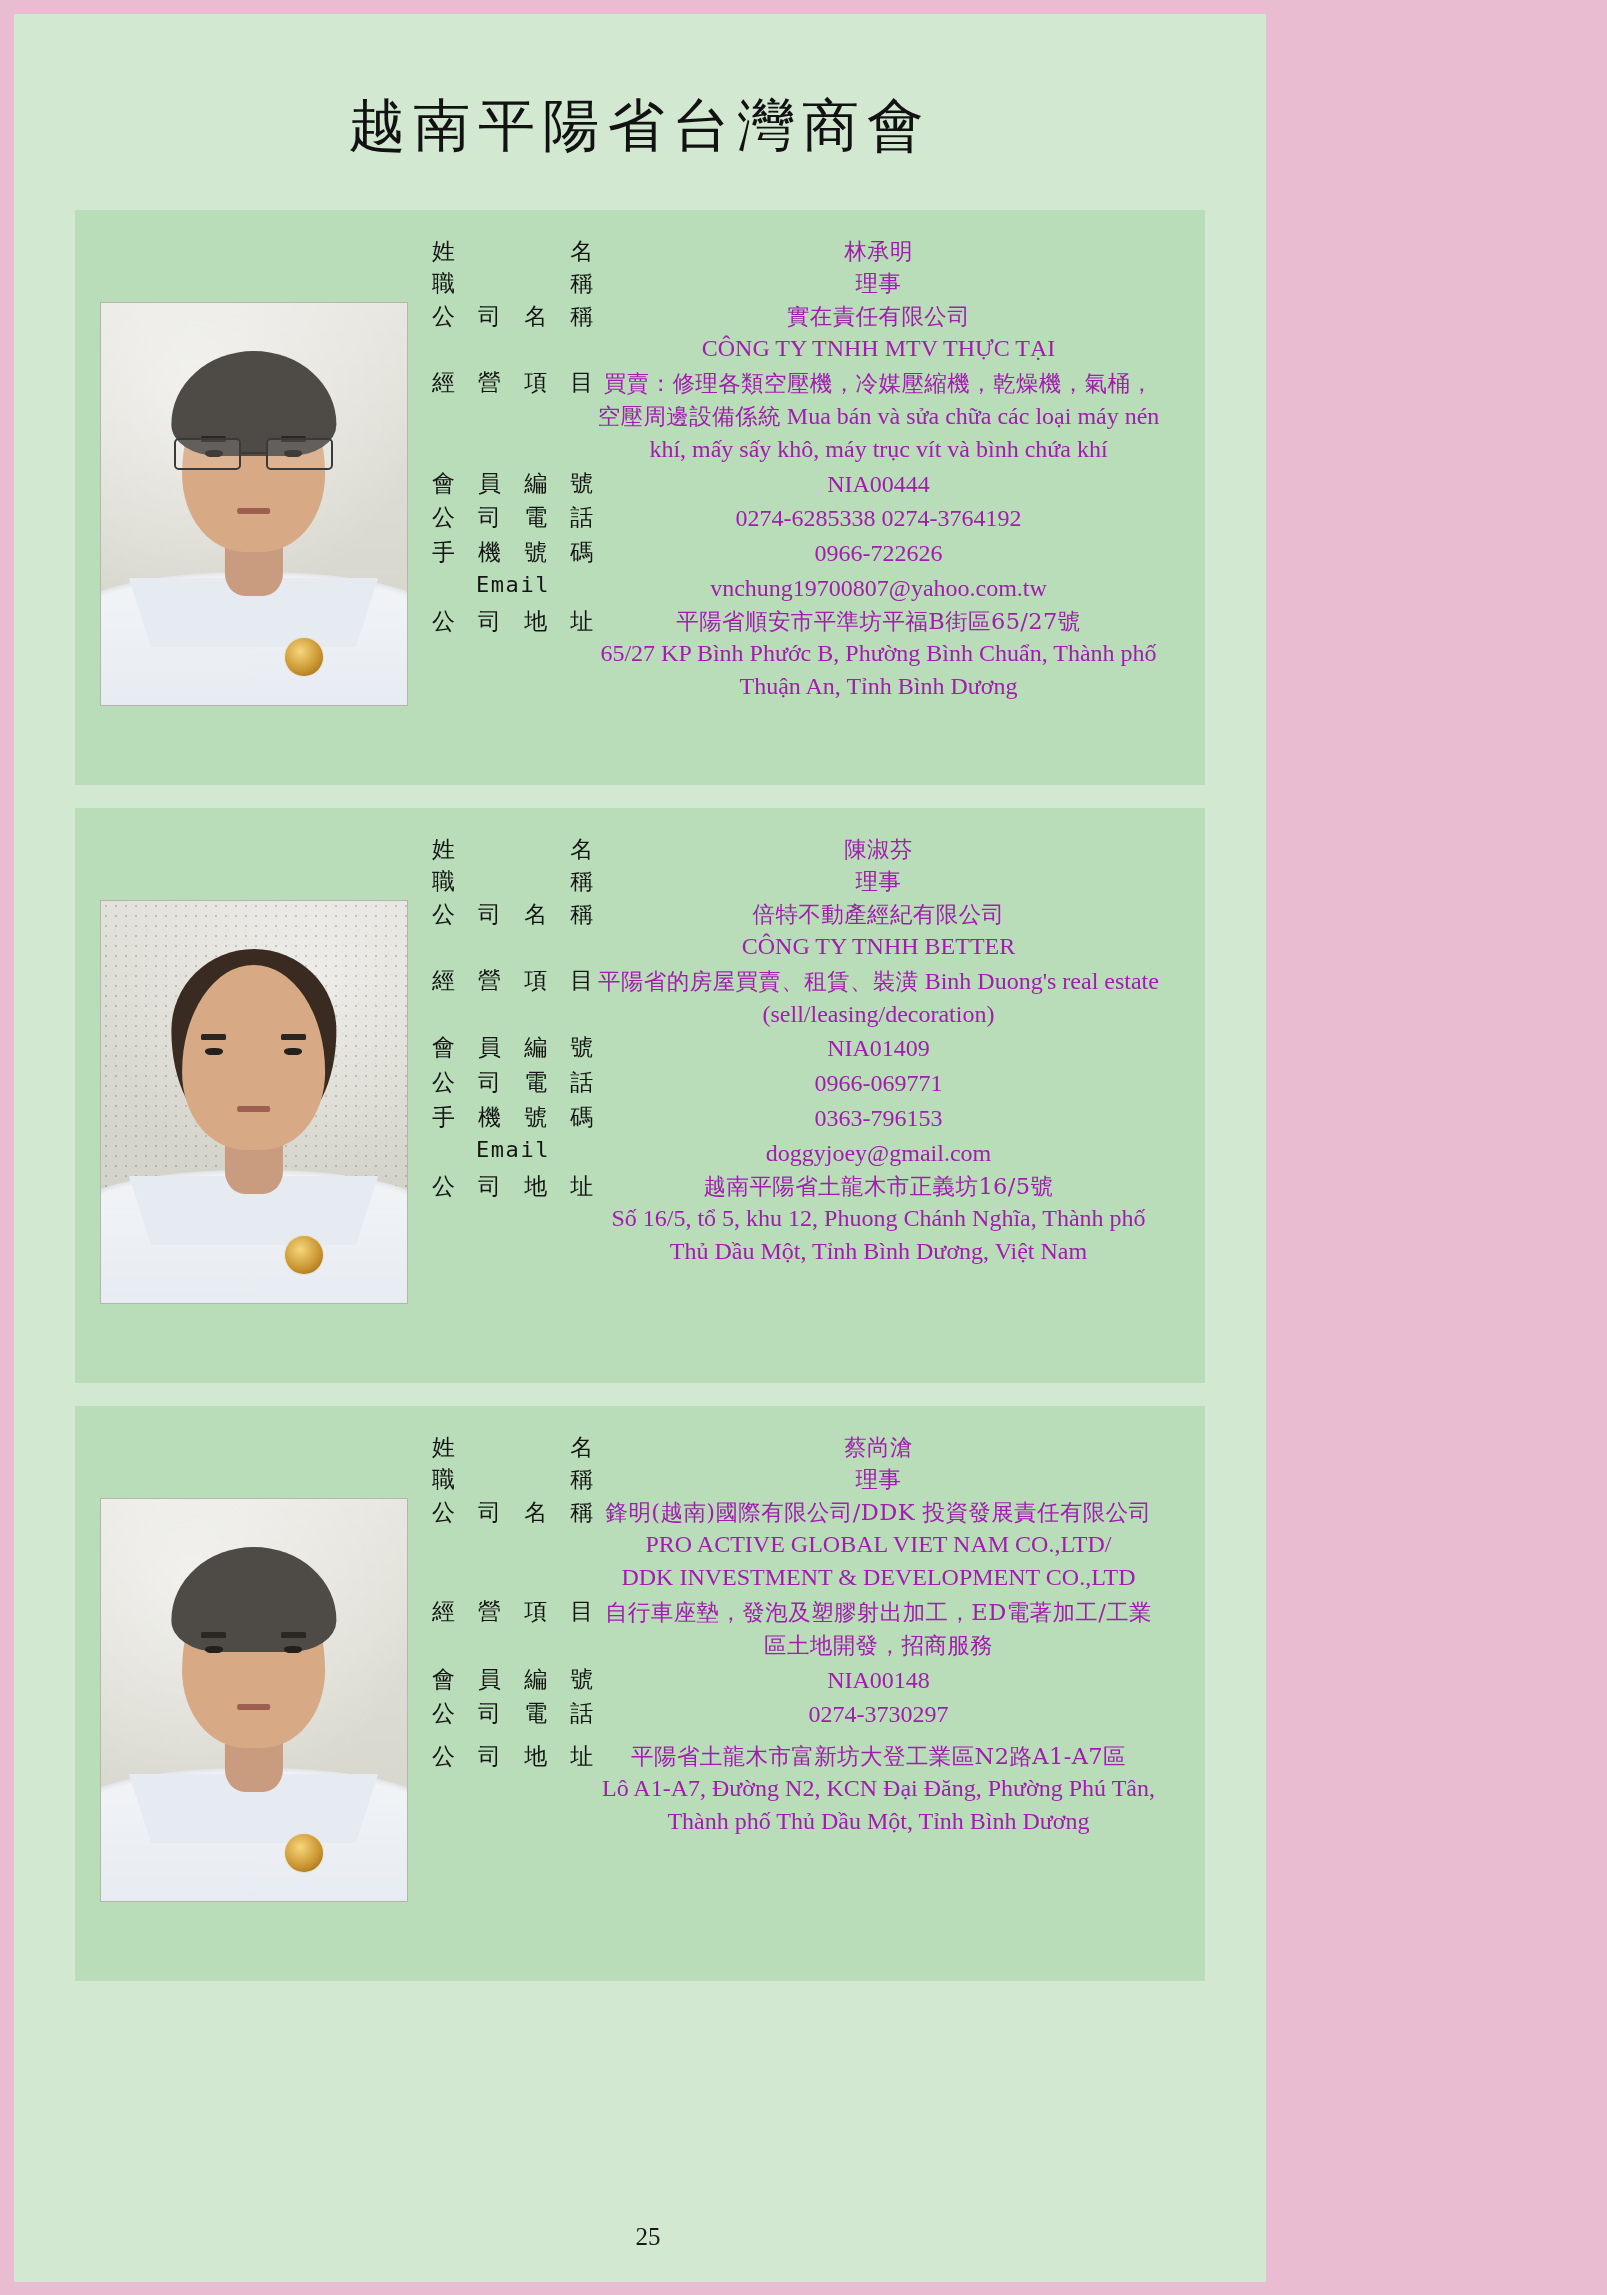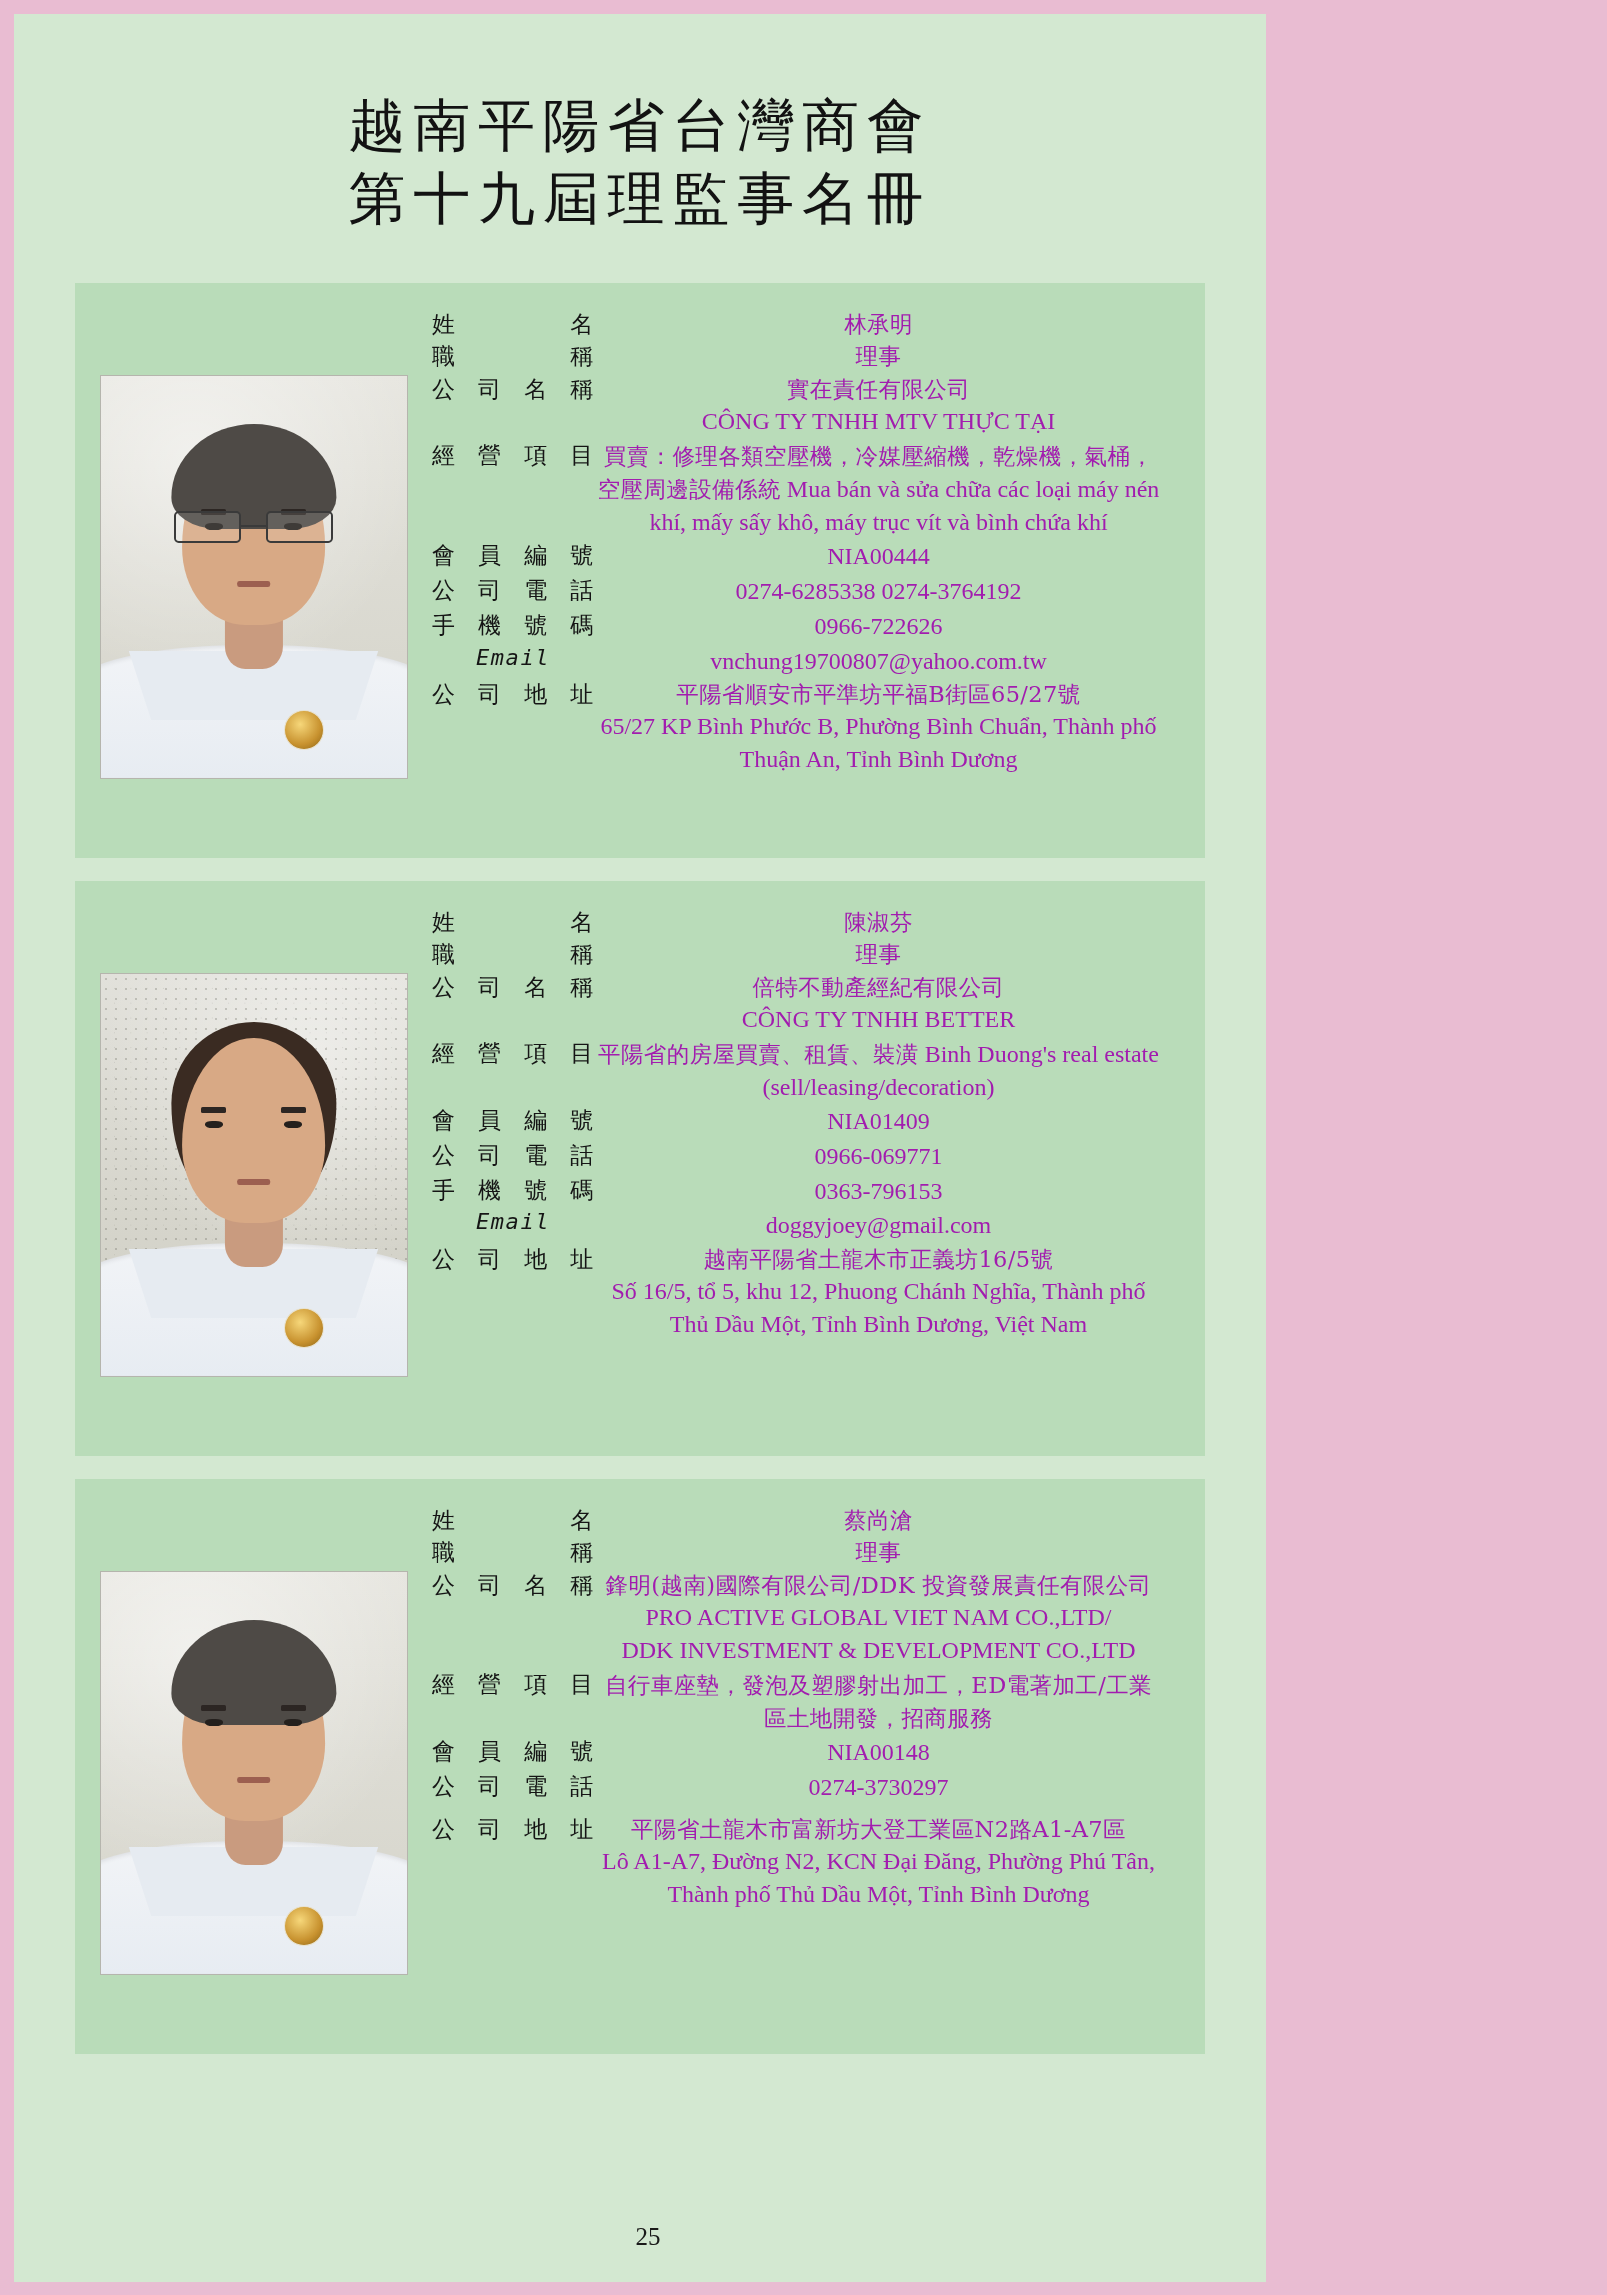--- a/index.html
+++ b/index.html
@@ -202,21 +202,20 @@
     padding-right: 23px;
     white-space: nowrap;
     letter-spacing: 0.8px;
   }
   td.lbl.email {
     font-family: "DejaVu Sans Mono", monospace;
     text-align: center;
     text-align-last: center;
     font-size: 22px;
     letter-spacing: 1.6px;
-    font-style: italic;
   }
   td.val {
     font-size: 24px;
     line-height: 1.38;
     color: #a21caf;
     font-family: "Liberation Serif", serif;
     text-align: center;
   }
   td.val .cjk {
     font-family: "DejaVu Serif", serif;
@@ -236,21 +235,20 @@
     font-family: "Liberation Serif", serif;
   }
 </style>
 </head>
 <body>
 
 <div class="page">
 
   <div class="doc-title">
     <div>越南平陽省台灣商會</div>
-    <div>第十九屆理監事名冊</div>
   </div>
 
   <div class="cards">
 
     <div class="card">
       <div class="photo-col">
         <div class="photo">
           <div class="ph-bg wall1"></div>
           <div class="ph-shirt"></div>
           <div class="ph-neck"></div>

